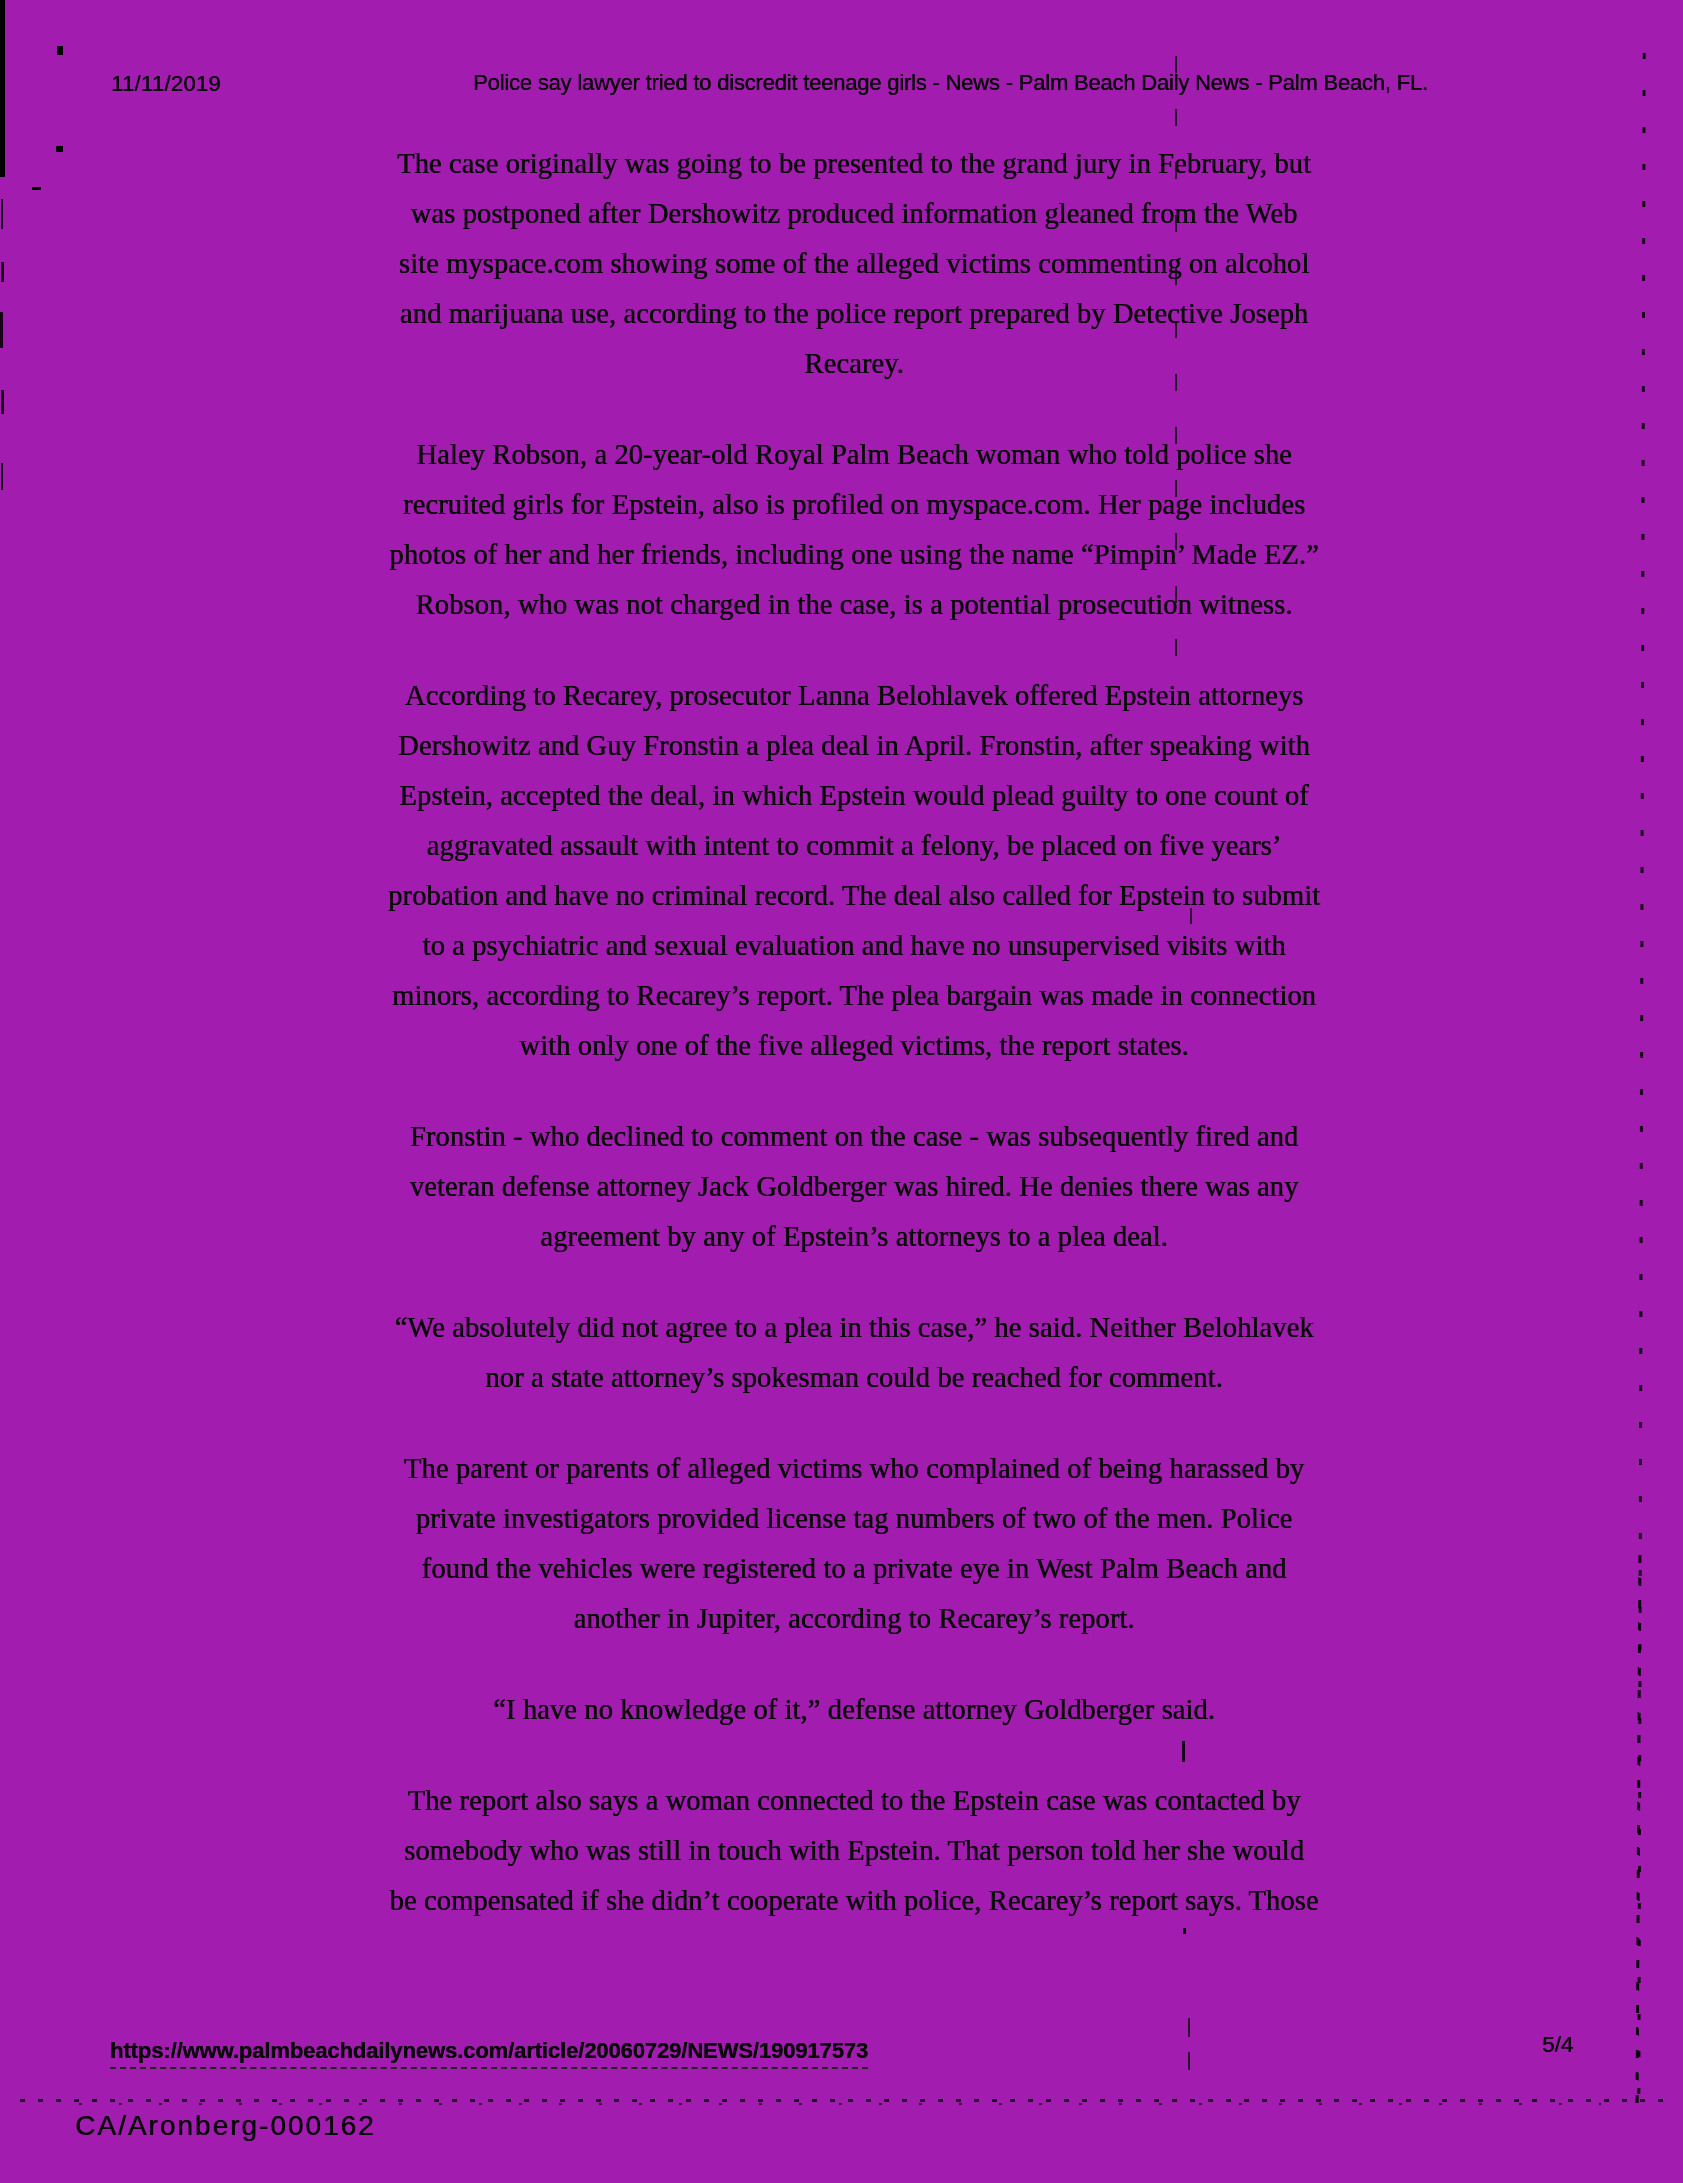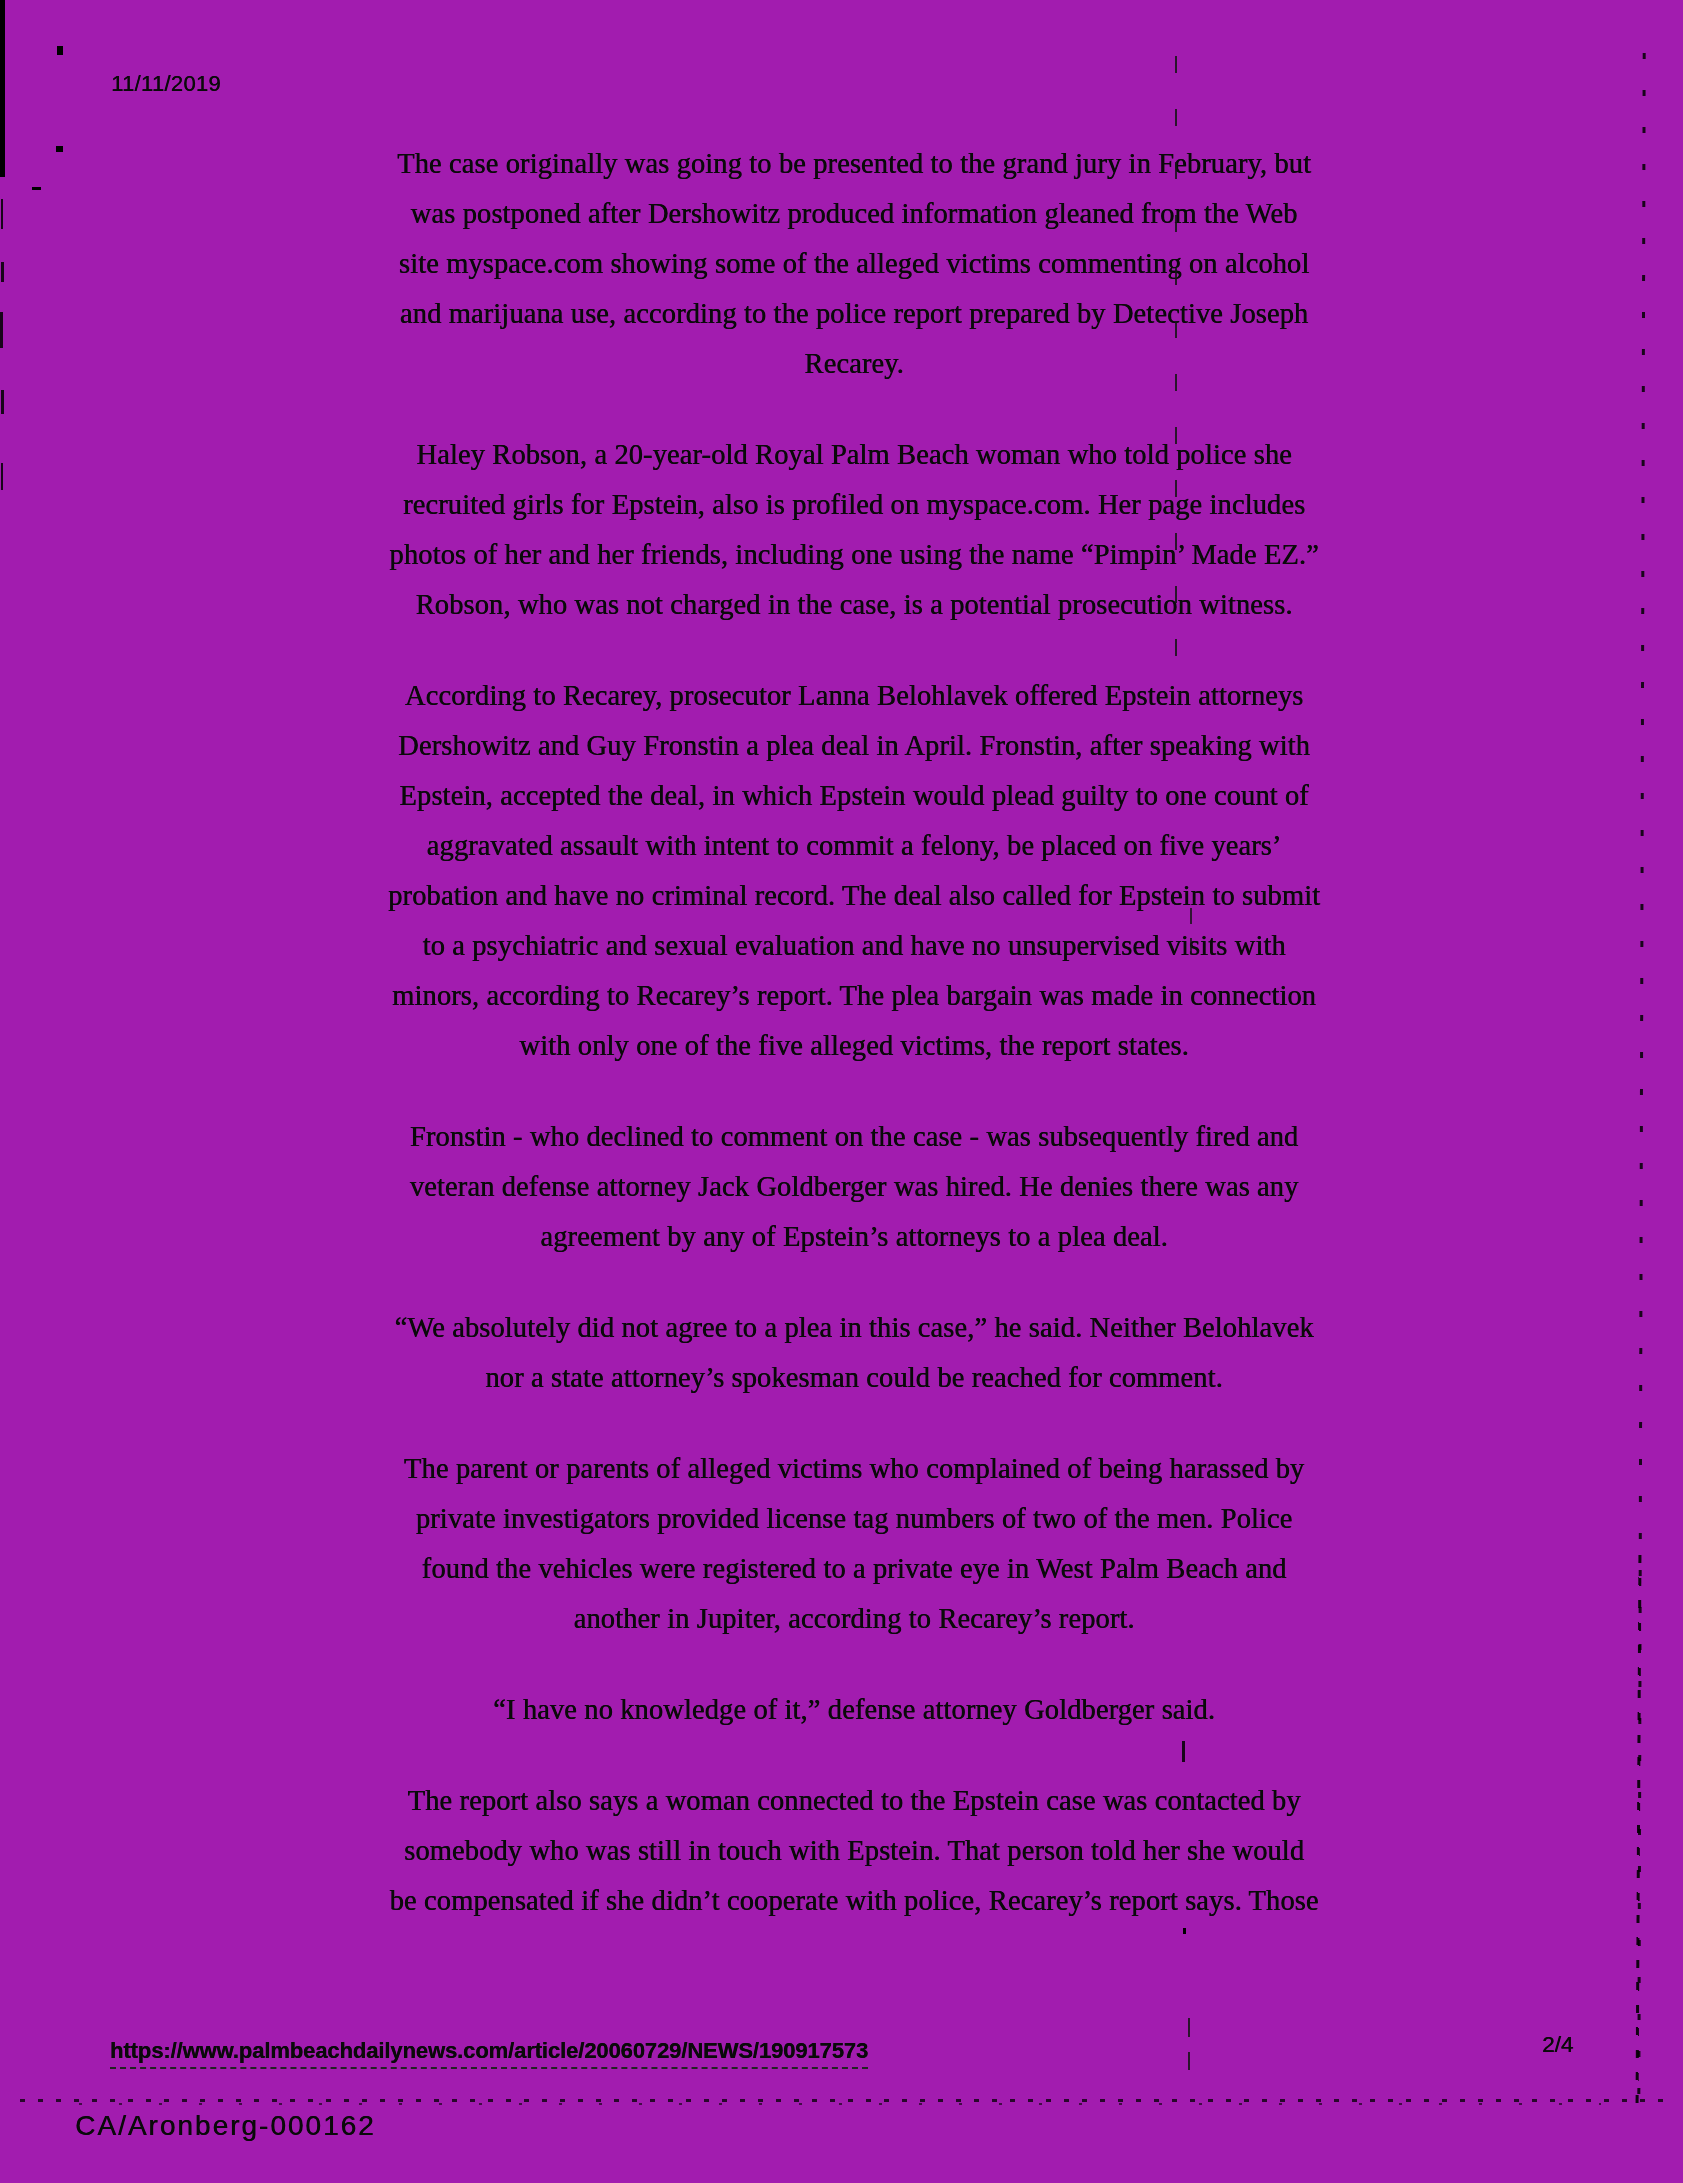--- a/index.html
+++ b/index.html
@@ -115,20 +115,21 @@
     background:repeating-linear-gradient(90deg,#000 0 2.6px,transparent 2.6px 40px);
     opacity:.6;
   }
 </style>
 </head>
 <body>
 
 <div class="page">
 
   <div class="hdr-date">11/11/2019</div>
+  <div class="hdr-title">Police say lawyer tried to discredit teenage girls - News - Palm Beach Daily News - Palm Beach, FL.</div>
 
   <div class="article">
     <p class="para">The case originally was going to be presented to the grand jury in February, but
 was postponed after Dershowitz produced information gleaned from the Web
 site myspace.com showing some of the alleged victims commenting on alcohol
 and marijuana use, according to the police report prepared by Detective Joseph
 Recarey.</p>
     <p class="para">Haley Robson, a 20-year-old Royal Palm Beach woman who told police she
 recruited girls for Epstein, also is profiled on myspace.com. Her page includes
 photos of her and her friends, including one using the name “Pimpin’ Made EZ.”
@@ -150,21 +151,21 @@
 private investigators provided license tag numbers of two of the men. Police
 found the vehicles were registered to a private eye in West Palm Beach and
 another in Jupiter, according to Recarey’s report.</p>
     <p class="para">“I have no knowledge of it,” defense attorney Goldberger said.</p>
     <p class="para">The report also says a woman connected to the Epstein case was contacted by
 somebody who was still in touch with Epstein. That person told her she would
 be compensated if she didn’t cooperate with police, Recarey’s report says. Those</p>
   </div>
 
   <div class="ftr-url">https://www.palmbeachdailynews.com/article/20060729/NEWS/190917573</div>
-  <div class="ftr-page">2/4</div>
+  <div class="ftr-page">5/4</div>
 
   <div class="stamp-bates">CA/Aronberg-000162</div>
 
   <div>
     <div class="art left-bar"></div>
     <div class="art chip chip1"></div>
     <div class="art chip chip2"></div>
     <div class="art chip chip3"></div>
     <div class="art chip chip4"></div>
     <div class="art chip chip5"></div>

